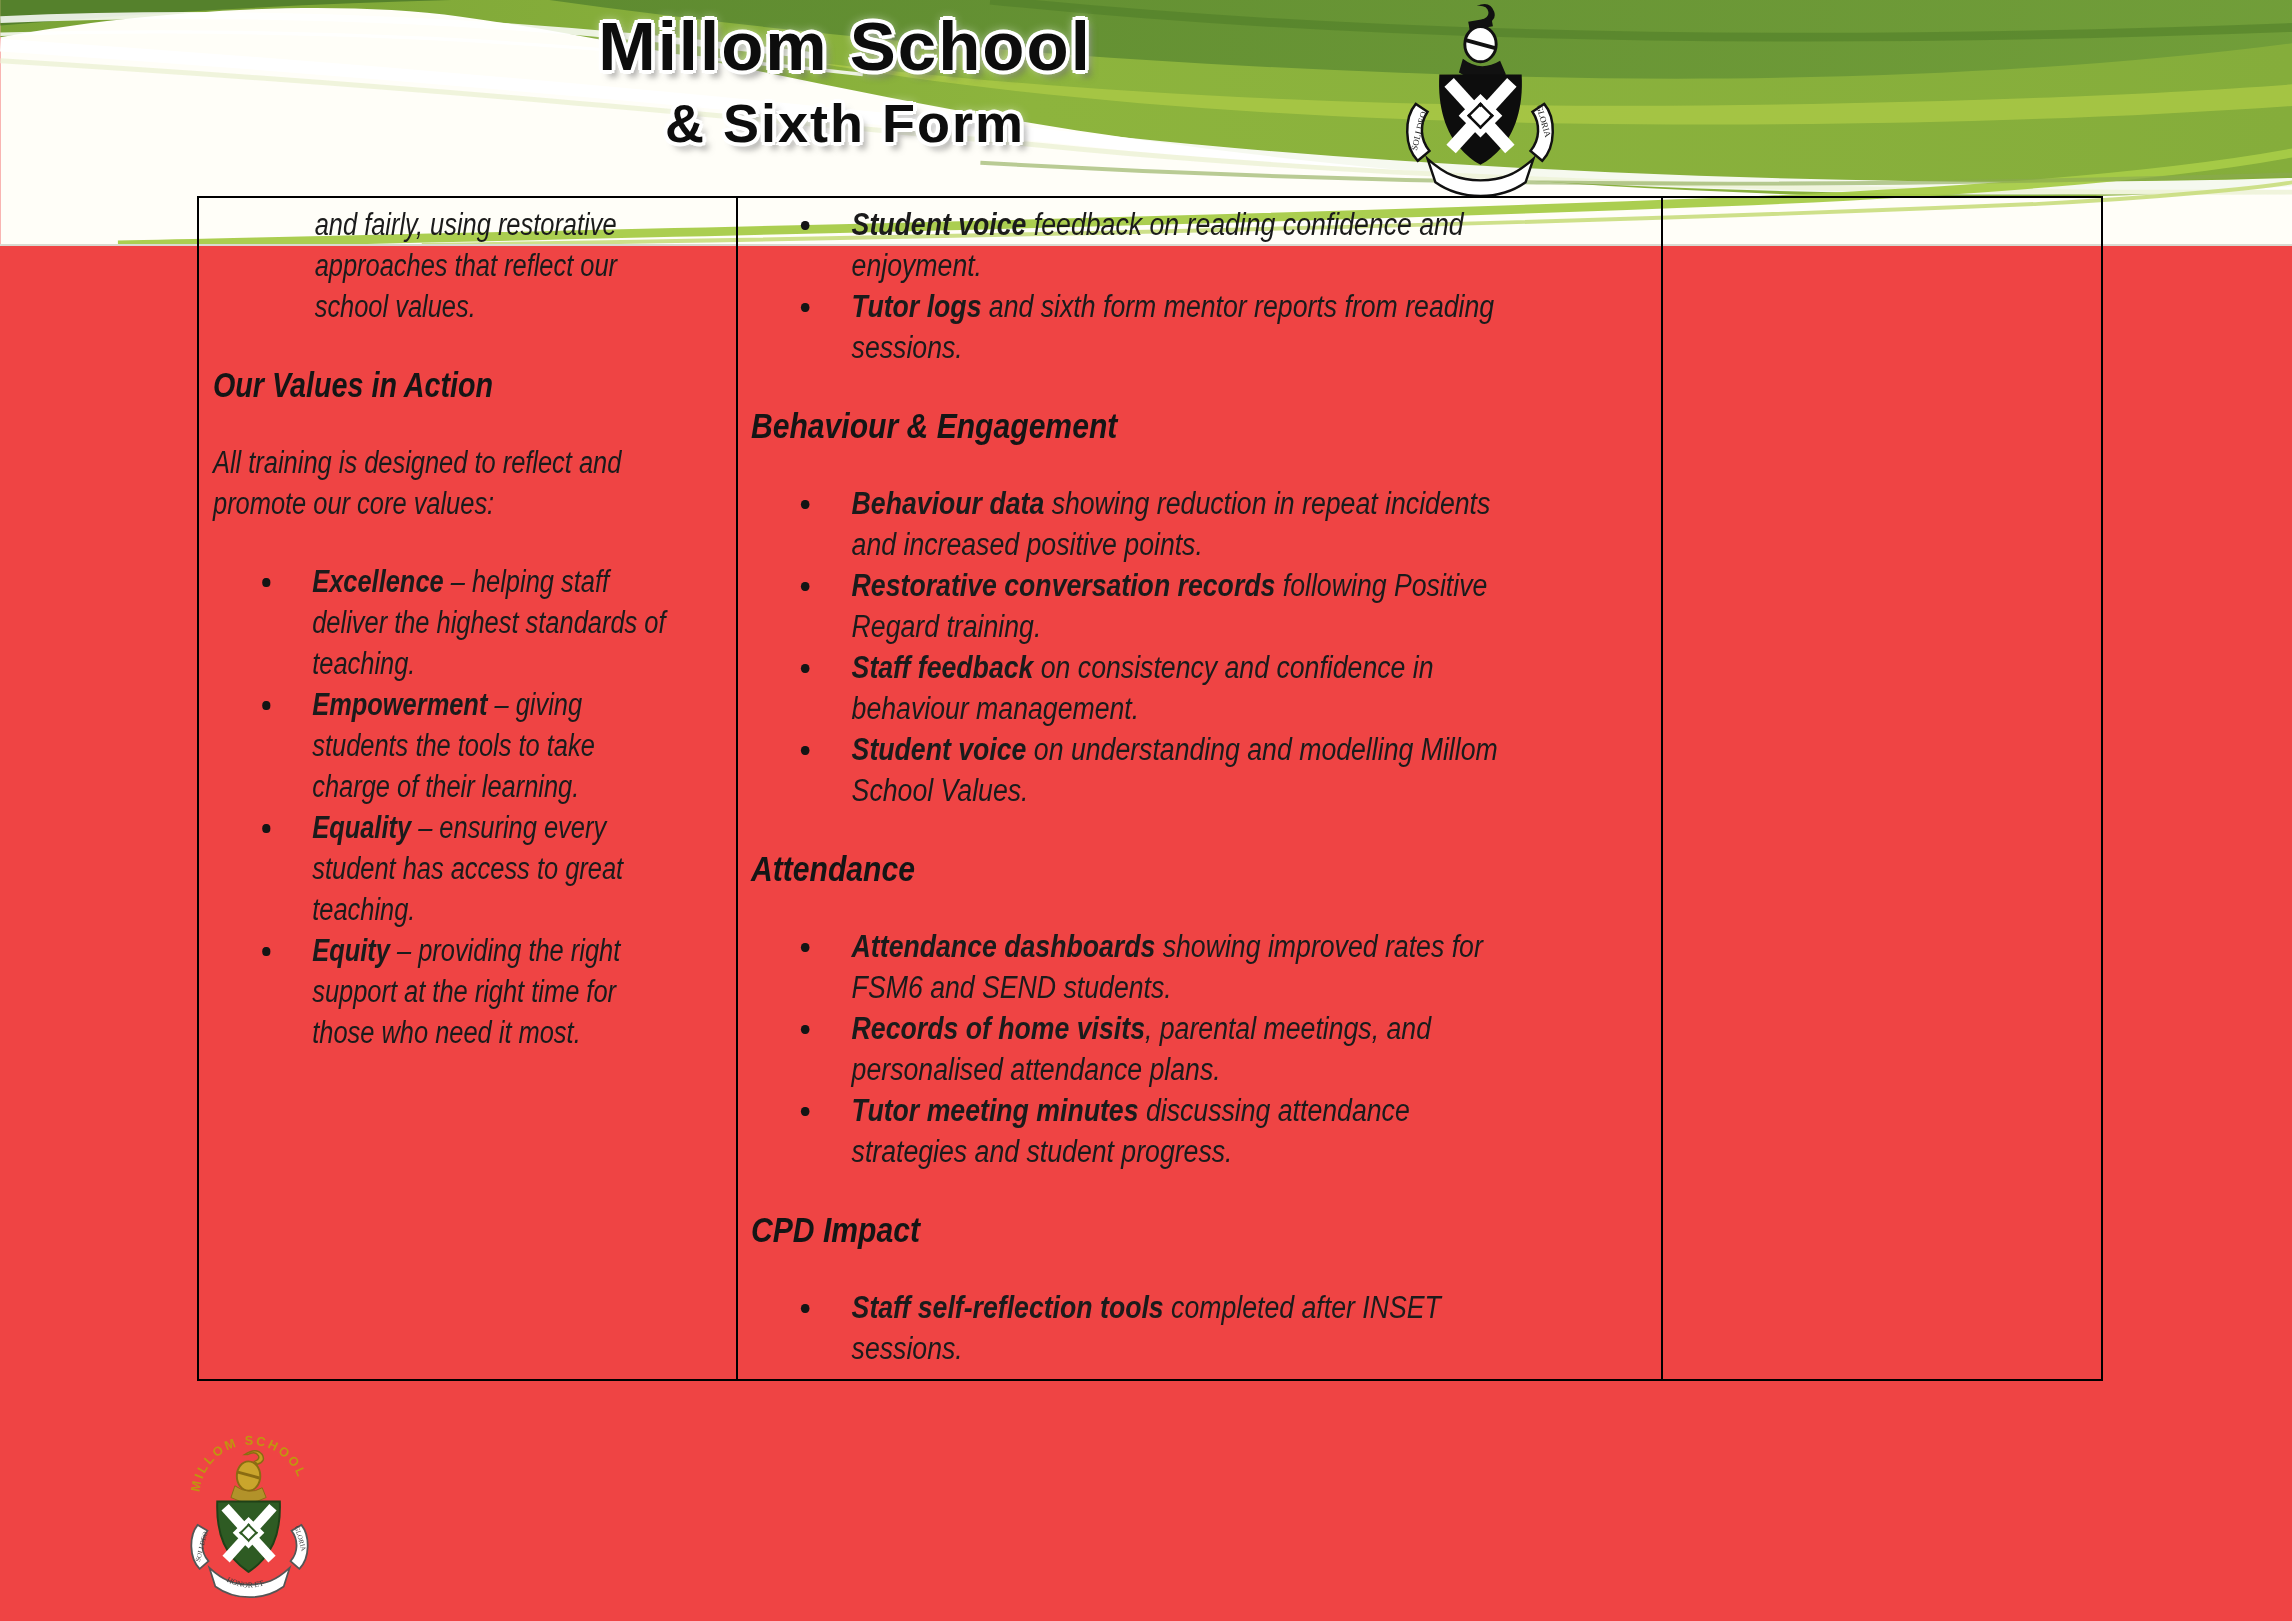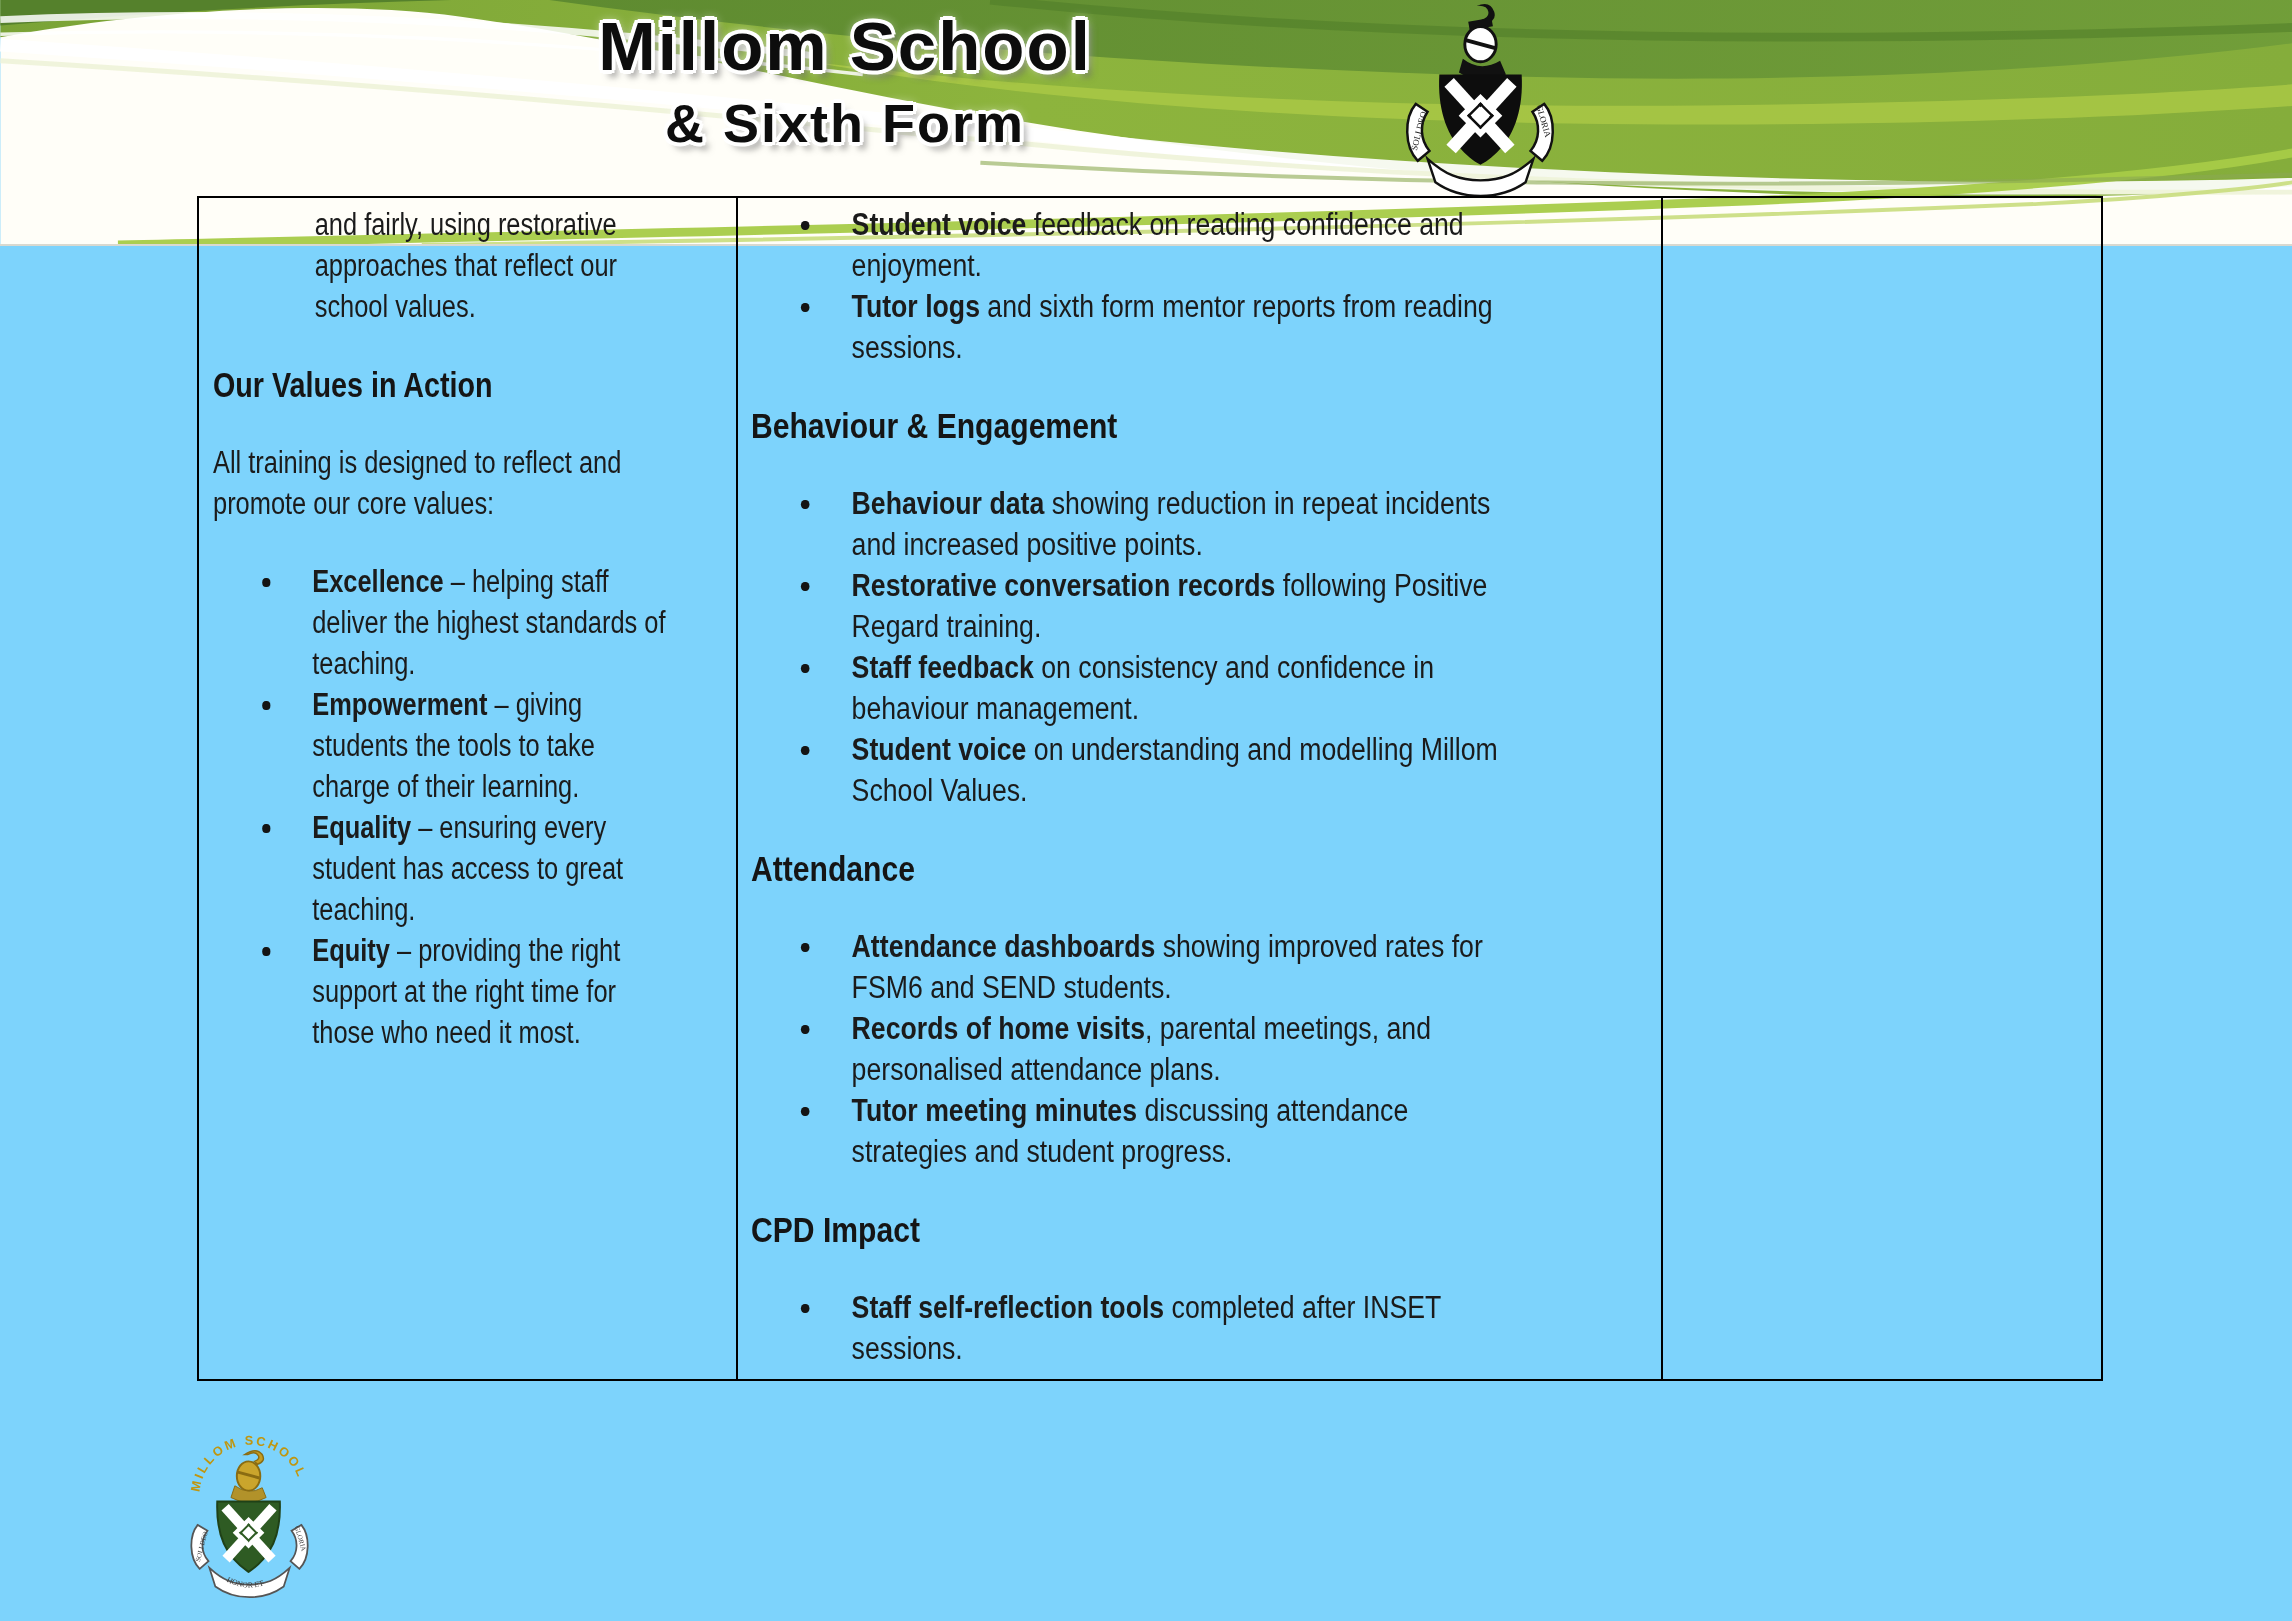--- a/index.html
+++ b/index.html
@@ -1,36 +1,36 @@
 <!DOCTYPE html>
 <html><head>
 <meta charset="utf-8">
 <style>
   html,body{margin:0;padding:0;background:#ffffff;}
-  .page{position:relative;width:2293px;height:1621px;background:#7dd3fc;overflow:hidden;
+  .page{position:relative;width:2293px;height:1621px;background:#ef4444;overflow:hidden;
         font-family:"Liberation Sans",sans-serif;color:#1b1b1b;}
 
   
   .banner{position:absolute;left:0;top:0;width:2293px;height:245px;}
   .banner svg{display:block;}
   .titles{position:absolute;left:0;top:0;width:1690px;text-align:center;color:#0d0d0d;}
   .title1{margin-top:9.8px;font-size:69px;font-weight:bold;letter-spacing:2px;line-height:74px;
     text-shadow:-3.9px 0 0 #fff,3.9px 0 0 #fff,0 -3.9px 0 #fff,0 3.9px 0 #fff,
                 -2.9px -2.9px 0 #fff,2.9px -2.9px 0 #fff,-2.9px 2.9px 0 #fff,2.9px 2.9px 0 #fff,
                 0 0 11.8px rgba(255,255,255,.95),5.9px 6.9px 5.9px rgba(85,85,85,.55);}
   .title2{margin-top:10px;font-size:54px;font-weight:bold;letter-spacing:2px;line-height:59px;
     text-shadow:-3.9px 0 0 #fff,3.9px 0 0 #fff,0 -3.9px 0 #fff,0 3.9px 0 #fff,
                 -2.9px -2.9px 0 #fff,2.9px -2.9px 0 #fff,-2.9px 2.9px 0 #fff,2.9px 2.9px 0 #fff,
                 0 0 11.8px rgba(255,255,255,.95),5.9px 6.9px 5.9px rgba(85,85,85,.55);}
   .crest-top{position:absolute;left:1394px;top:2px;}
   .page-rule{position:absolute;left:0;top:244px;width:2293px;height:2px;background:#d9d9d0;}
 
   
   .doc-table{position:absolute;left:197px;top:196px;width:1906px;height:1185px;
-             border:2.9px solid #000;box-sizing:border-box;display:flex;background:transparent;}
+             border:2.9px solid #000;box-sizing:border-box;display:flex;background:transparent;font-style:italic;}
   .cell{box-sizing:border-box;overflow:hidden;font-size:31px;line-height:41px;}
   .col-left{width:537px;padding:5.9px 0 0 13.7px;}
   .col-mid{width:927px;border-left:2px solid #000;border-right:2px solid #000;padding:5.9px 0 0 12.7px;}
   .col-right{flex:1;}
   .shrink82{transform:scaleX(0.82);transform-origin:0 0;width:621px;}
   .shrink86{transform:scaleX(0.86);transform-origin:0 0;width:951px;}
   .cell p{margin:0;}
   .cell h2{margin:37px 0;font-size:35px;line-height:41px;font-weight:bold;color:#151515;}
   p.cont{margin-left:124px;}
   .bullets{margin:0;}

